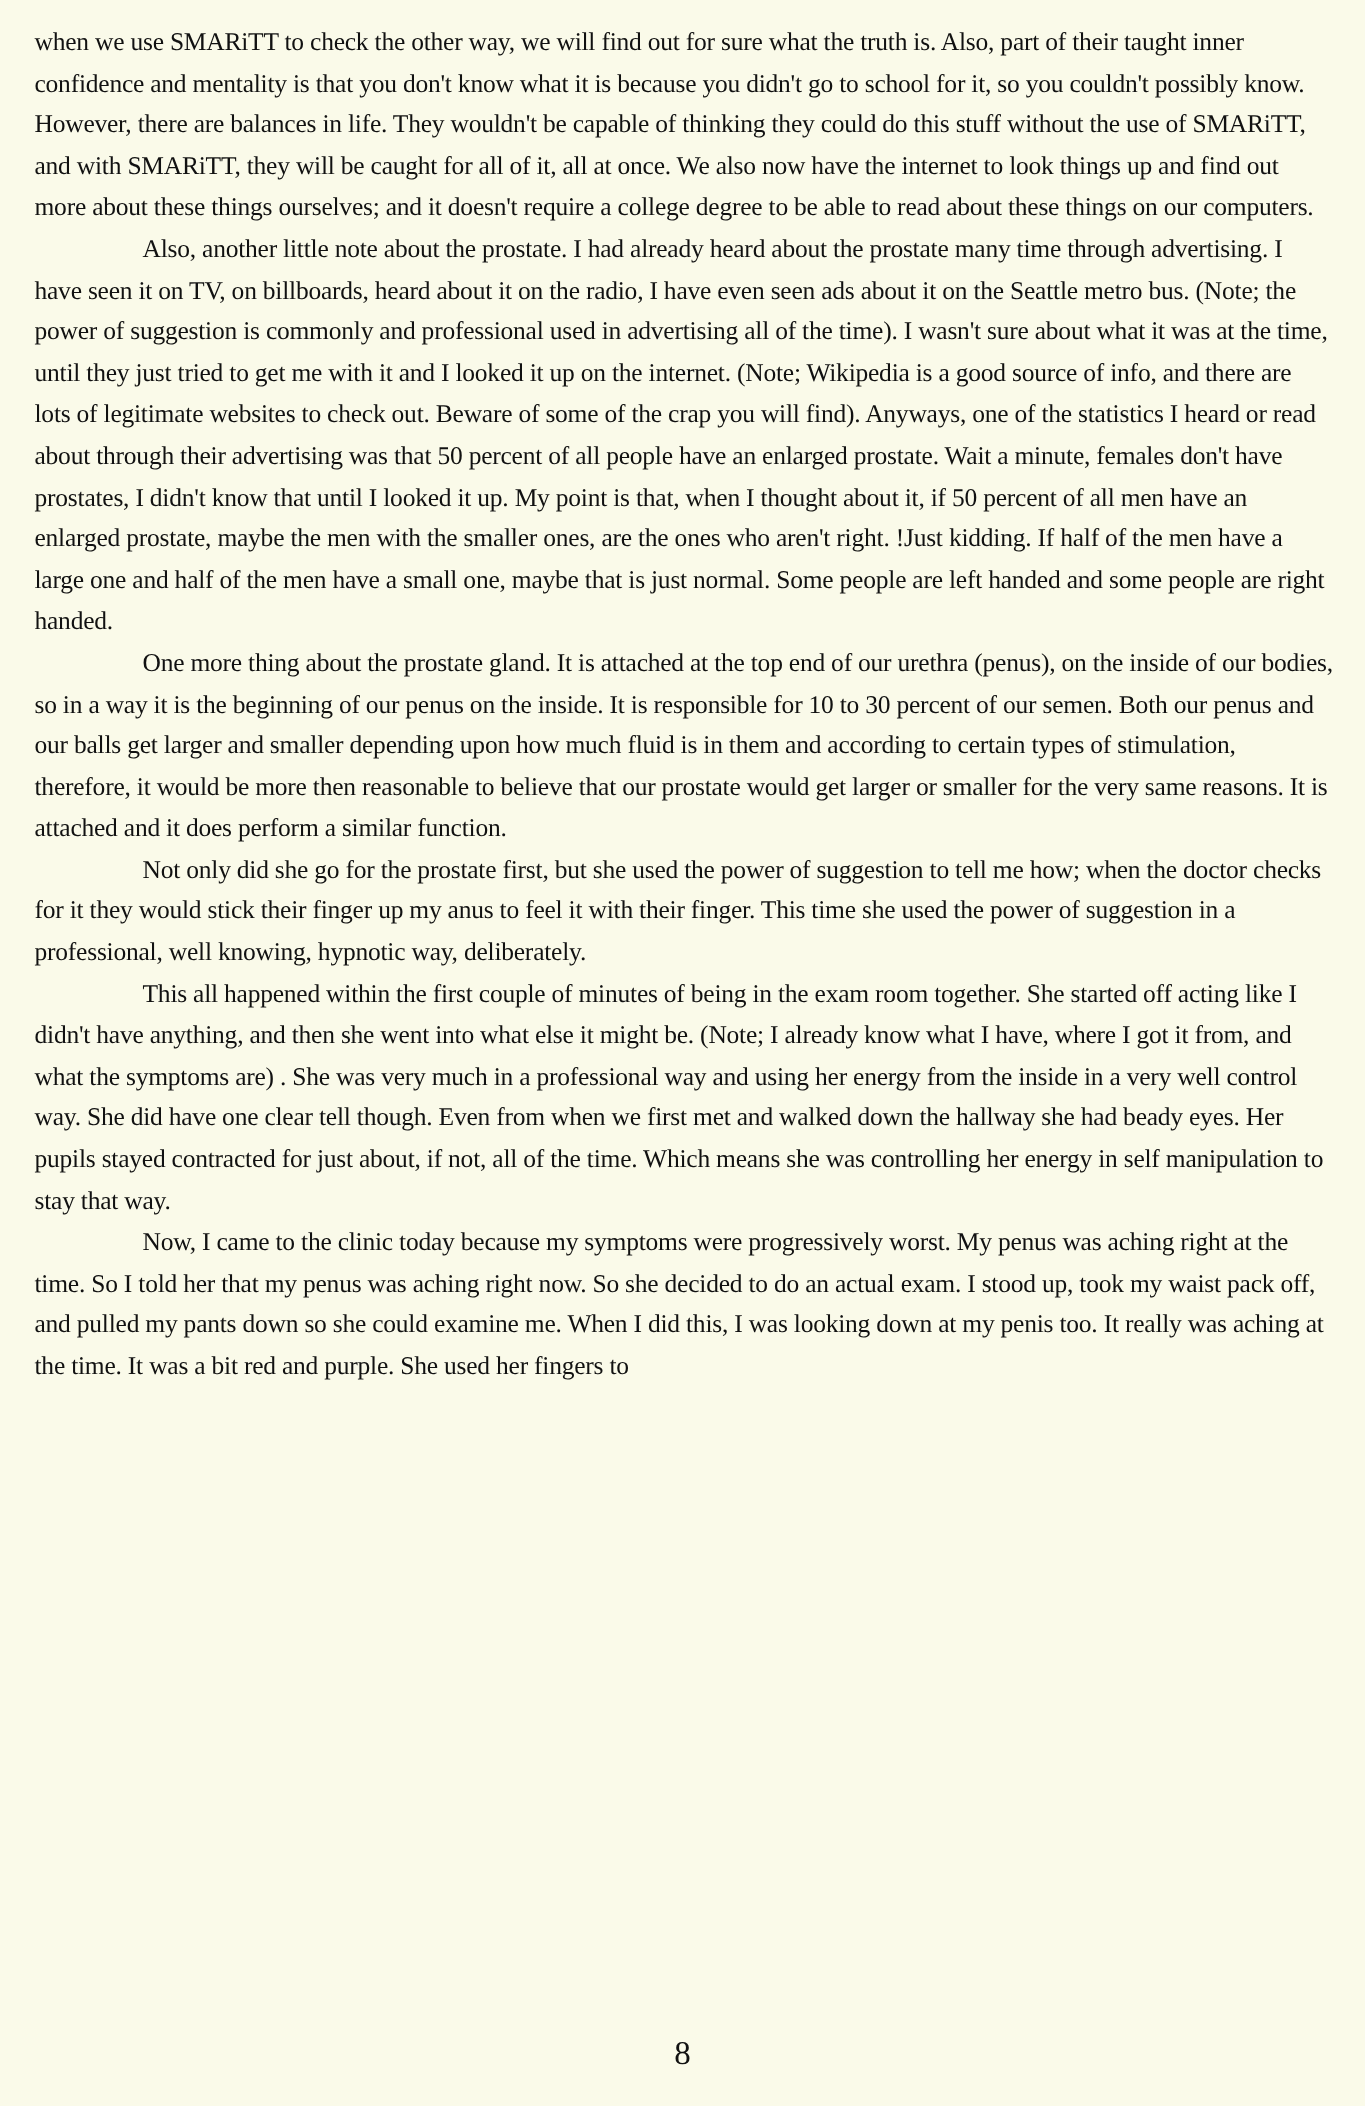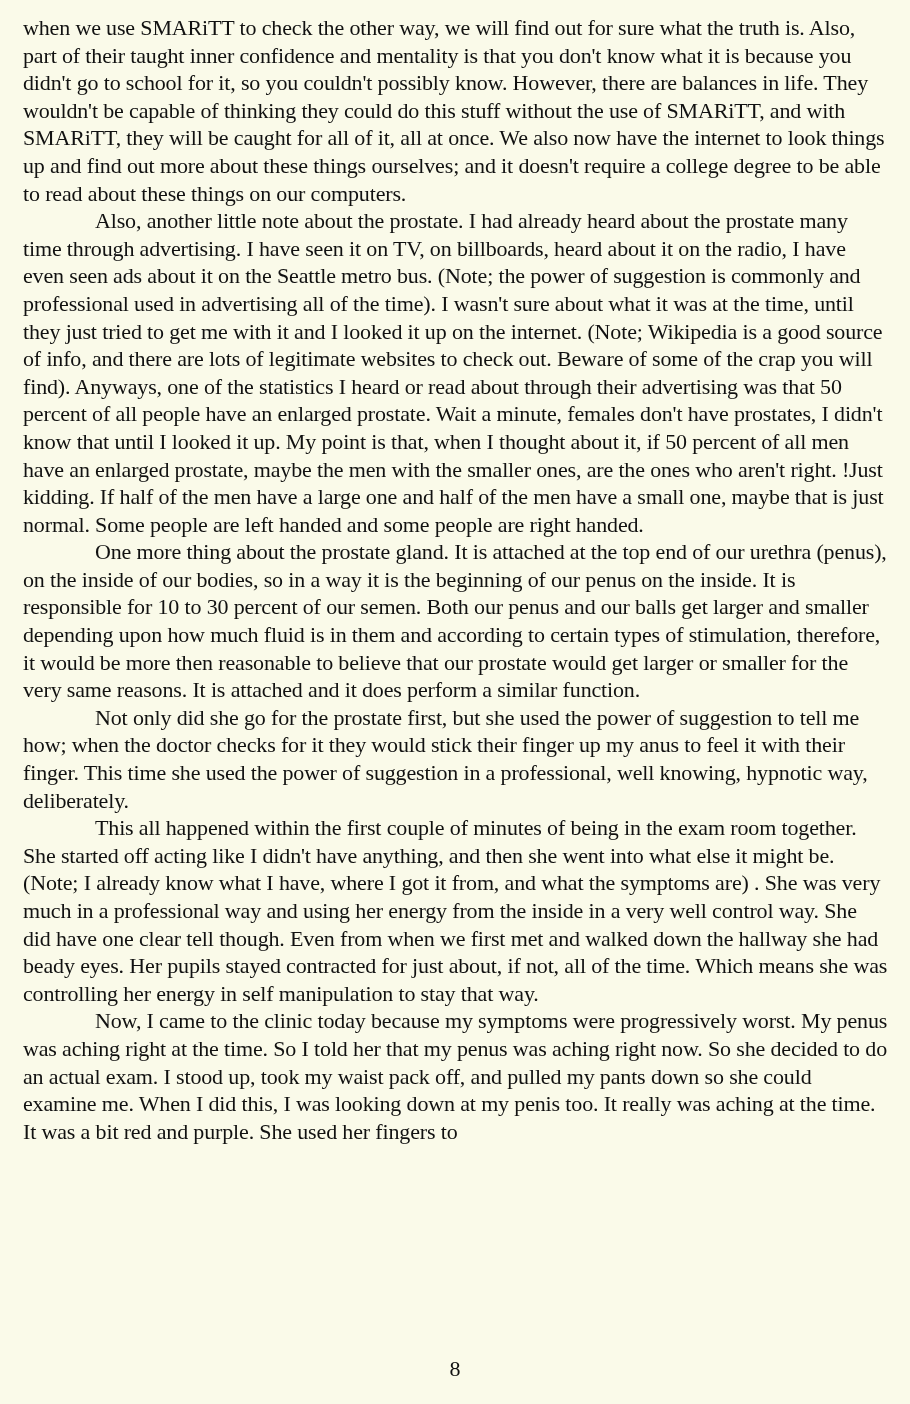--- a/index.html
+++ b/index.html
@@ -16,21 +16,21 @@
     color: #111;
   }
   .page {
     position: absolute;
     left: 23px;
     top: 14px;
     width: 866px;
   }
   .para {
     margin: 0;
-    font-size: 22px;
+    font-size: 17px;
     line-height: 27.6px;
     letter-spacing: -0.15px;
     word-spacing: 0px;
   }
   .para.indent {
     text-indent: 72px;
   }
   .page-number {
     position: absolute;
     left: 0;

